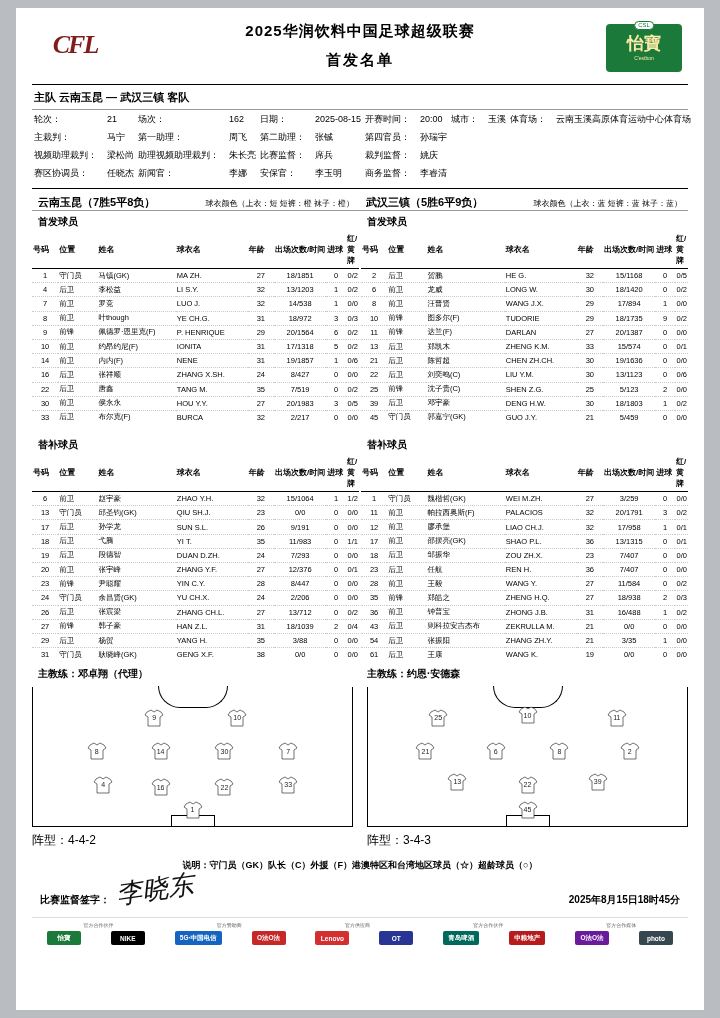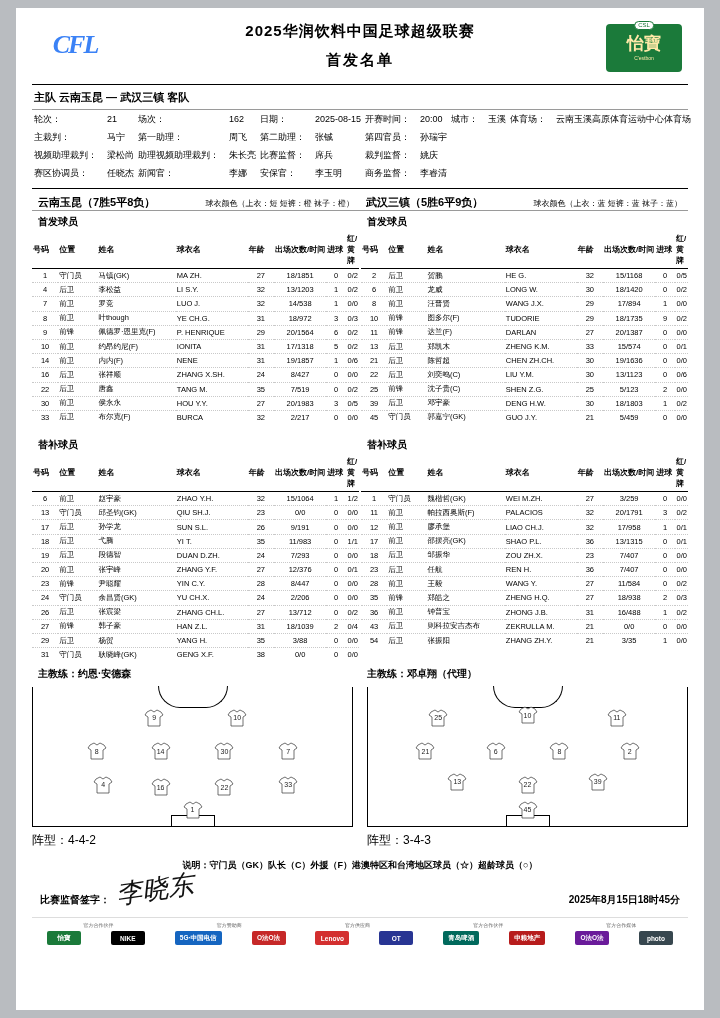--- a/index.html
+++ b/index.html
@@ -15,21 +15,21 @@
     width:688px; height:1002px;
     margin:8px auto;
     background:#ffffff;
     padding:10px 16px 0 16px;
   }
   
   .header { position:relative; height:62px; }
   .logo-cfl {
     position:absolute; left:12px; top:14px;
     width:62px; height:26px;
-    color:#3b82f6; font-weight:bold; font-size:26px;
+    color:#7f1d1d; font-weight:bold; font-size:26px;
     letter-spacing:-2px; font-style:italic;
     font-family:"Liberation Serif", serif;
     display:flex; align-items:center; justify-content:center;
   }
   .title-wrap { text-align:center; padding-top:4px; }
   .title-main { font-size:15px; font-weight:bold; letter-spacing:1px; }
   .title-sub  { font-size:15px; font-weight:bold; margin-top:10px; letter-spacing:2px; }
   .logo-sponsor {
     position:absolute; right:6px; top:6px;
     width:76px; height:48px;
@@ -732,28 +732,38 @@
             <tr>
               <td class="c-num">54</td>
               <td class="c-pos">后卫</td>
               <td class="c-name">张振阳</td>
               <td class="c-eng">ZHANG ZH.Y.</td>
               <td class="c-age">21</td>
               <td class="c-app">3/35</td>
               <td class="c-gol">1</td>
               <td class="c-crd">0/0</td>
             </tr>
+            <tr>
+              <td class="c-num">61</td>
+              <td class="c-pos">后卫</td>
+              <td class="c-name">王康</td>
+              <td class="c-eng">WANG K.</td>
+              <td class="c-age">19</td>
+              <td class="c-app">0/0</td>
+              <td class="c-gol">0</td>
+              <td class="c-crd">0/0</td>
+            </tr>
           </tbody>
       </table>
     </div>
   </div>
 
   <div class="squads">
+    <div class="squad coach">主教练：邓卓翔（代理）</div>
     <div class="squad coach">主教练：约恩·安德森</div>
-    <div class="squad coach">主教练：邓卓翔（代理）</div>
   </div>
 
   <div class="pitches">
     <div class="pitch-wrap">
       <div class="pitch">
         <div class="arc"></div>
         <div class="goal"></div>
 
       <div class="shirt" style="left: 50%; top: 88%;">
             <svg viewBox="0 0 22 18" preserveAspectRatio="none">

